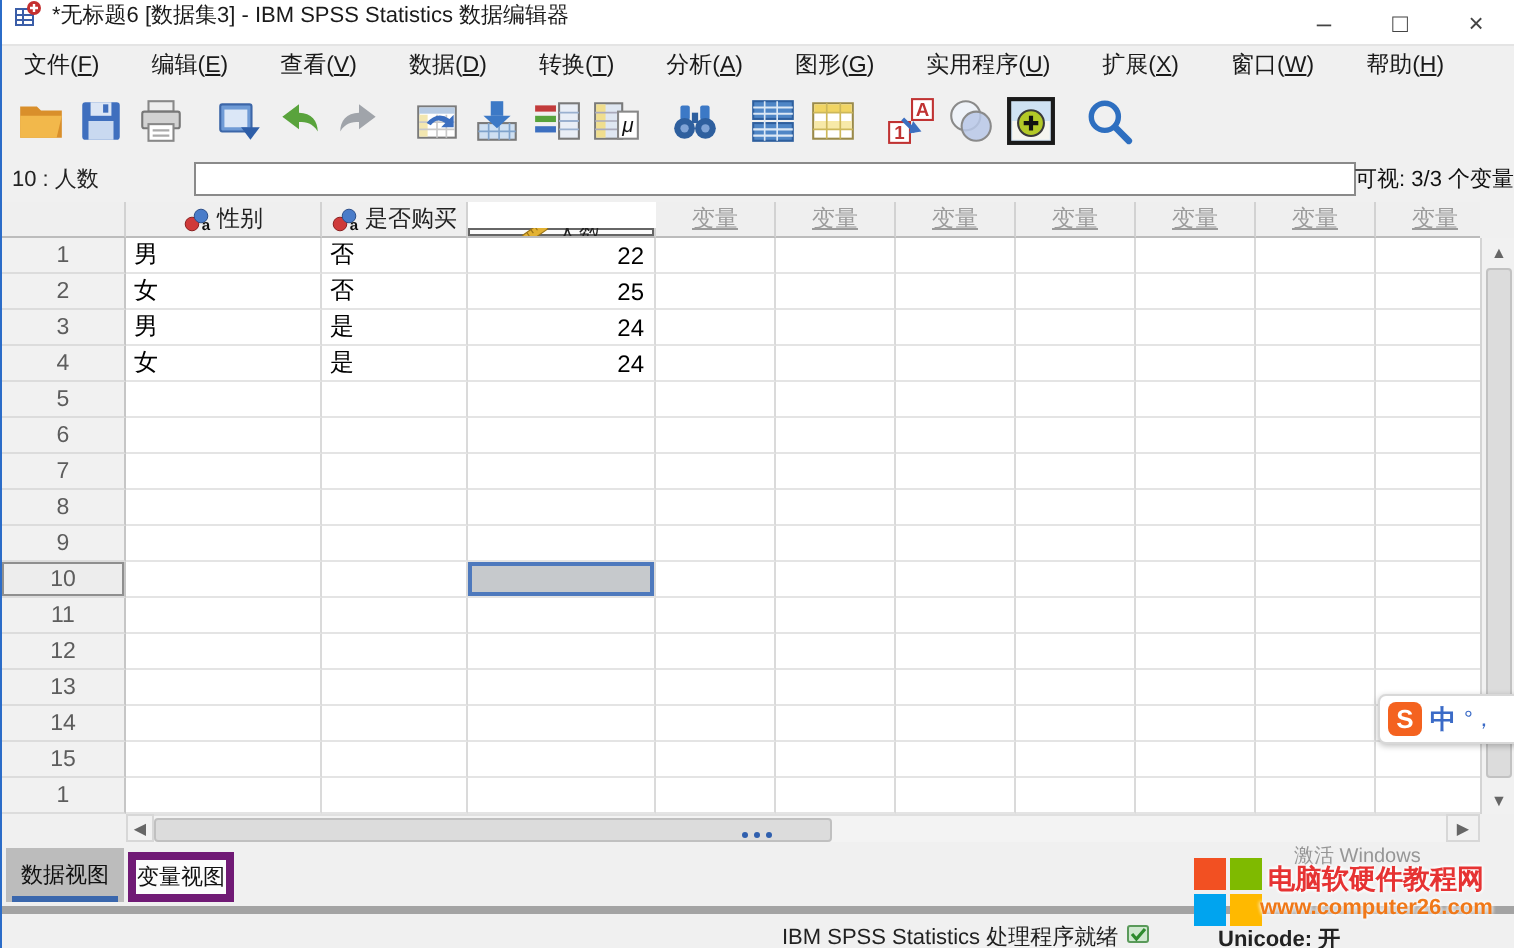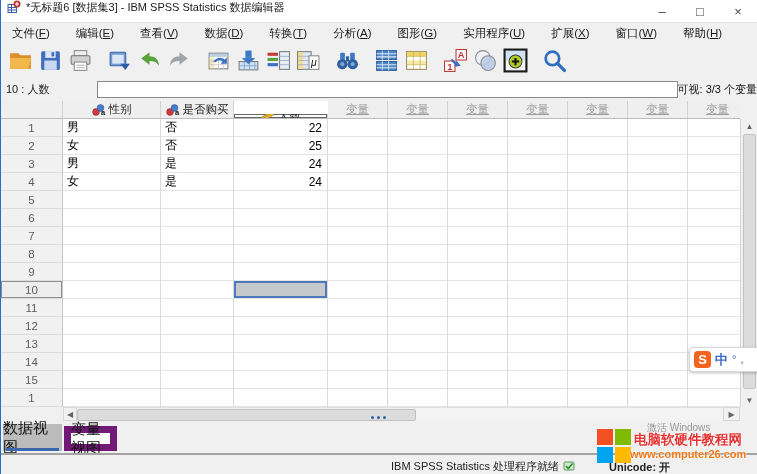--- a/index.html
+++ b/index.html
@@ -60,26 +60,26 @@
   .hscroll-row{position:absolute;top:407px;left:0;width:757px;height:14px;background:#f0f0f0;}
   .hs-arrow{position:absolute;top:0;height:14px;display:flex;align-items:center;justify-content:center;
     font-size:8px;color:#666;background:#f1f1f1;border:1px solid #d7d7d7;box-sizing:border-box;}
   .hs-left{left:62px;width:14px;} .hs-right{left:722px;width:17px;}
   .hs-track{position:absolute;left:76px;top:0;width:646px;height:14px;background:#f3f3f3;border-top:1px solid #e0e0e0;box-sizing:border-box;}
   .hthumb{position:absolute;left:0;top:1px;width:339px;height:12px;background:#dcdcdc;border:1px solid #c0c0c0;border-radius:2px;box-sizing:border-box;}
   .splitter-dots{position:absolute;top:416px;left:370px;display:flex;gap:3px;}
   .splitter-dots i{width:3px;height:3px;border-radius:50%;background:#2f5fae;}
   
   .tabrow{position:absolute;top:421px;left:0;right:0;height:32px;background:#f0f0f0;}
-  .tab{position:absolute;display:flex;align-items:center;justify-content:center;font-size:15px;color:#111;box-sizing:border-box;}
+  .tab{position:absolute;display:flex;align-items:center;justify-content:center;font-size:11px;color:#111;box-sizing:border-box;}
   .tab.active{left:2px;top:3px;width:59px;height:27px;background:#bcbcbc;}
   .tab.active::after{content:"";position:absolute;left:3px;right:3px;bottom:0;height:3px;background:#3a67ad;}
-  .tab.inactive{left:63px;top:5px;width:53px;height:25px;background:#fcfcfc;border:7px solid #701a75;}
-  
-  .statusbar{position:absolute;top:453px;left:0;right:0;height:21px;background:#f0f0f0;border-top:2px solid #a3a3a3;box-sizing:border-box;}
+  .tab.inactive{left:63px;top:5px;width:53px;height:25px;background:#fcfcfc;border:4px solid #701a75;}
+  
+  .statusbar{position:absolute;top:453px;left:0;right:0;height:21px;background:#f0f0f0;border-top:4px solid #a3a3a3;box-sizing:border-box;}
   .status-msg{position:absolute;left:390px;top:4px;font-size:11px;color:#222;display:flex;align-items:center;gap:4px;}
   .status-unicode{position:absolute;left:608px;top:5px;font-size:11px;color:#222;font-weight:bold;}
   
   .ime{position:absolute;top:347px;left:688px;width:76px;height:25px;background:#fff;border:1px solid #d8d8d8;
     border-radius:4px;box-shadow:0 1px 3px rgba(0,0,0,.25);display:flex;align-items:center;gap:4px;padding-left:4px;box-sizing:border-box;}
   .ime-logo{width:17px;height:17px;border-radius:4px;background:#f4621f;color:#fff;font-weight:bold;
     font-size:13px;display:flex;align-items:center;justify-content:center;}
   .ime-mode{color:#3b6bc7;font-size:13px;font-weight:bold;}
   .ime-sym{color:#3b6bc7;font-size:11px;}
   

